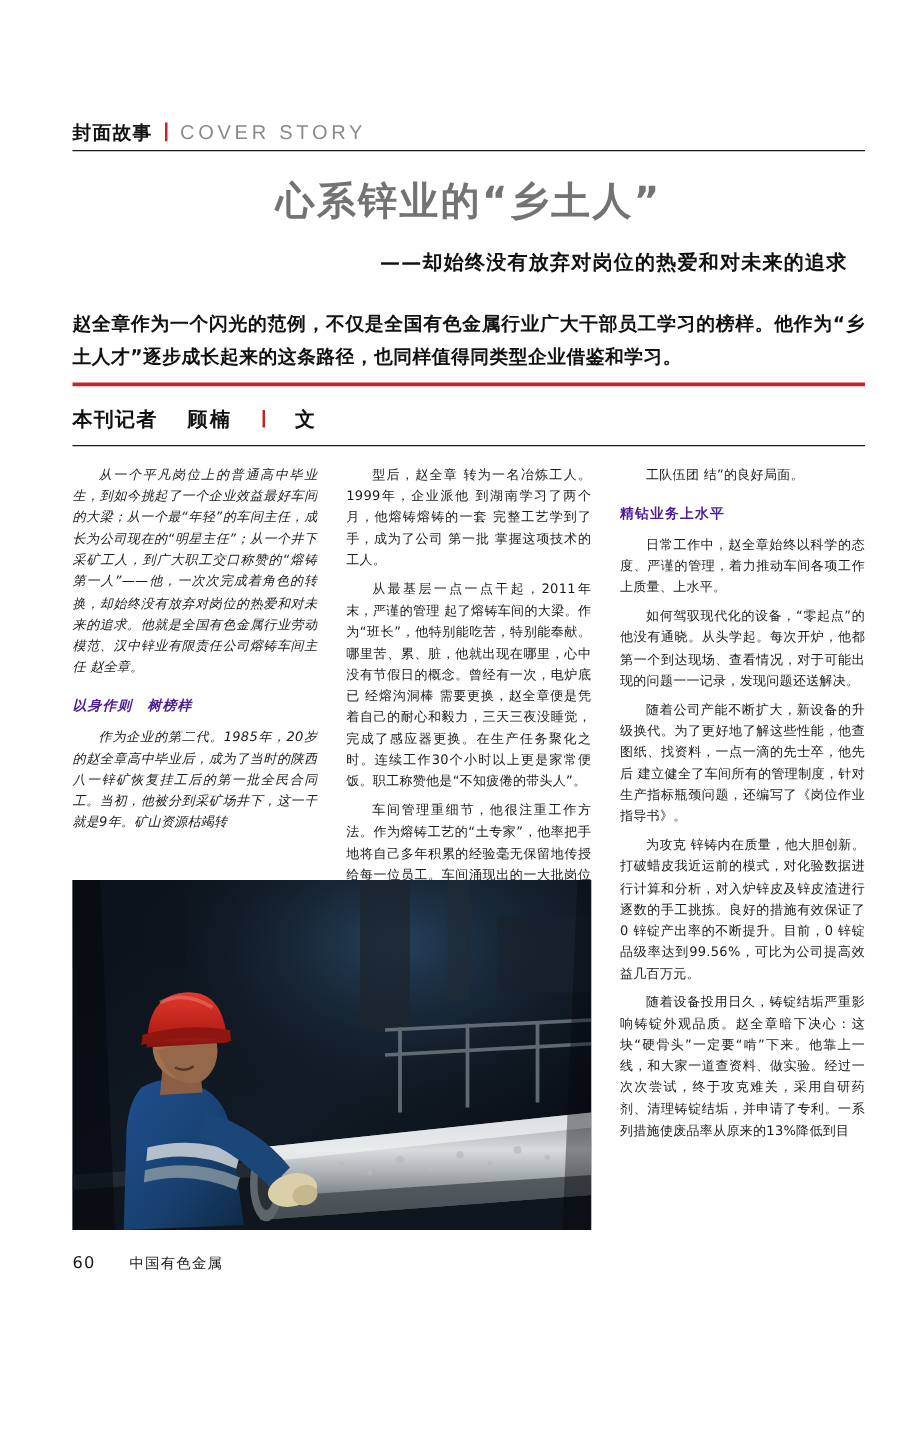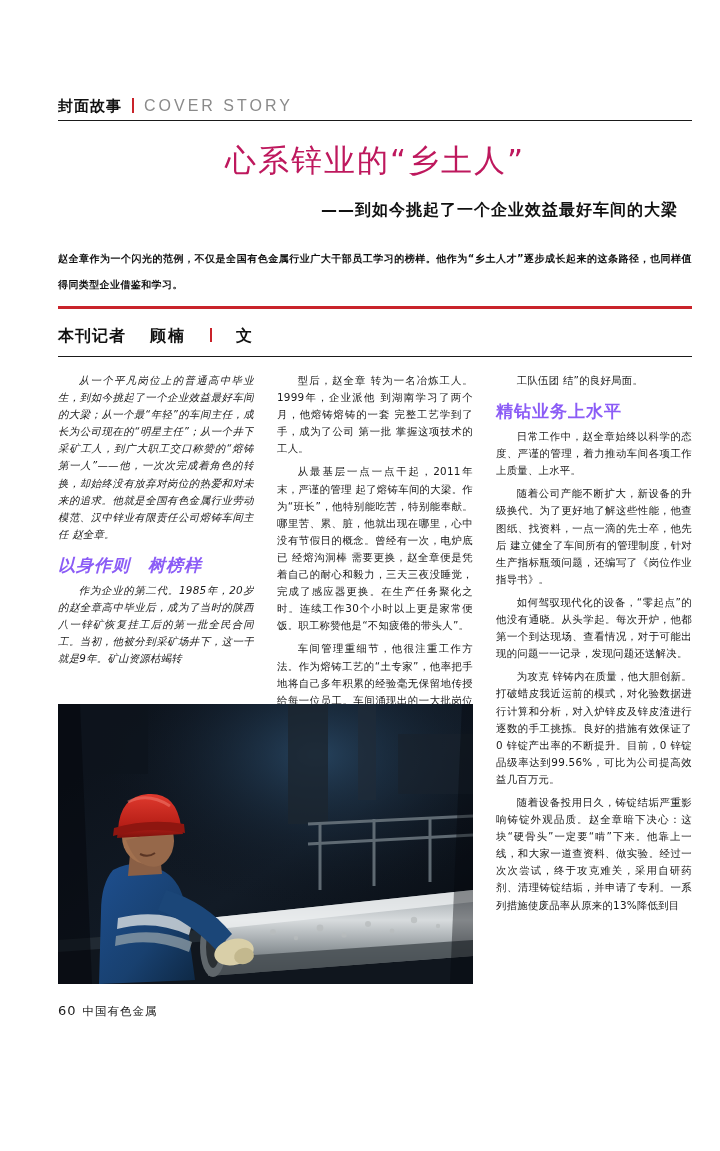--- a/index.html
+++ b/index.html
@@ -61,44 +61,44 @@
   }
 
   
   .headline {
     position: absolute;
     left: 42px;
     top: 140px;
     width: 634px;
     text-align: center;
     font-size: 31px;
-    font-weight: normal;
+    font-weight: bold;
     letter-spacing: 2px;
-    color: #be185d;
+    color: #737373;
     font-family: "DejaVu Sans", sans-serif;
   }
   .subhead {
     position: absolute;
     left: 42px;
     top: 200px;
     width: 634px;
     text-align: right;
     padding-right: 14px;
     box-sizing: border-box;
     font-size: 16px;
     font-weight: bold;
     letter-spacing: 1px;
     color: #111;
   }
   .standfirst {
     position: absolute;
     left: 42px;
     top: 246px;
     width: 634px;
-    font-size: 10px;
+    font-size: 15px;
     font-weight: bold;
     line-height: 26px;
     letter-spacing: 0.4px;
     color: #111;
     text-align: justify;
   }
   .rule-red {
     position: absolute;
     left: 42px;
     top: 306px;
@@ -161,25 +161,25 @@
   .col-2 { left: 219px; }
   .col-3 { left: 438px; }
 
   .col p {
     margin: 0 0 0 0;
     text-indent: 2em;
   }
   .col p + p { margin-top: 6px; }
 
   .sec-head {
-    font-size: 17px;
+    font-size: 11px;
     font-weight: bold;
     letter-spacing: 1px;
     margin: 12px 0 7px 0;
-    color: #8b5cf6;
+    color: #4c1d95;
     text-indent: 0;
     line-height: 20px;
   }
 
   
   .photo {
     position: absolute;
     left: 0;
     top: 332px;
     width: 415px;
@@ -195,38 +195,38 @@
   
   .footer {
     position: absolute;
     left: 42px;
     top: 1003px;
     font-size: 11.5px;
     color: #1a1a1a;
     letter-spacing: 1px;
     display: flex;
     align-items: baseline;
-    gap: 6px;
+    gap: 27px;
   }
   .footer .pg { font-size: 13px; }
 </style>
 </head>
 <body>
 
 <div class="page">
 
   <div class="kicker">
     <span class="kicker-cn">封面故事</span>
     <span class="kicker-sep"></span>
     <span class="kicker-en">COVER  STORY</span>
   </div>
   <div class="rule-top"></div>
 
   <div class="headline">心系锌业的“乡土人”</div>
-  <div class="subhead">——到如今挑起了一个企业效益最好车间的大梁</div>
+  <div class="subhead">——却始终没有放弃对岗位的热爱和对未来的追求</div>
   <div class="standfirst">赵全章作为一个闪光的范例，不仅是全国有色金属行业广大干部员工学习的榜样。他作为“乡土人才”逐步成长起来的这条路径，也同样值得同类型企业借鉴和学习。</div>
   <div class="rule-red"></div>
 
   <div class="byline">
     <span class="who">本刊记者</span>
     <span class="name">顾楠</span>
     <span class="bar"></span>
     <span class="wen">文</span>
   </div>
   <div class="rule-byline"></div>
@@ -246,22 +246,22 @@
         <p>型后，赵全章 转为一名冶炼工人。1999年，企业派他 到湖南学习了两个月，他熔铸熔铸的一套 完整工艺学到了手，成为了公司 第一批 掌握这项技术的工人。</p>
         <p>从最基层一点一点干起，2011年末，严谨的管理 起了熔铸车间的大梁。作为“班长”，他特别能吃苦，特别能奉献。哪里苦、累、脏，他就出现在哪里，心中没有节假日的概念。曾经有一次，电炉底已 经熔沟洞棒 需要更换，赵全章便是凭着自己的耐心和毅力，三天三夜没睡觉，完成了感应器更换。在生产任务聚化之时。连续工作30个小时以上更是家常便饭。职工称赞他是“不知疲倦的带头人”。</p>
         <p>车间管理重细节，他很注重工作方法。作为熔铸工艺的“土专家”，他率把手地将自己多年积累的经验毫无保留地传授给每一位员工。车间涌现出的一大批岗位能手，很多都是他的徒弟。正是这种毫无保留地传授，将员工的心凝聚在了一起，在他的领导下，熔铸车间逐渐形成了“领导班子齐心、职</p>
       </div>
     </div>
 
     <div class="col col-3">
       <p>工队伍团 结”的良好局面。</p>
       <div class="sec-head">精钻业务上水平</div>
       <p>日常工作中，赵全章始终以科学的态度、严谨的管理，着力推动车间各项工作上质量、上水平。</p>
+      <p>如何驾驭现代化的设备，“零起点”的他没有通晓。从头学起。每次开炉，他都第一个到达现场、查看情况，对于可能出现的问题一一记录，发现问题还送解决。</p>
       <p>随着公司产能不断扩大，新设备的升级换代。为了更好地了解这些性能，他查图纸、找资料，一点一滴的先士卒，他先后 建立健全了车间所有的管理制度，针对生产指标瓶颈问题，还编写了《岗位作业指导书》。</p>
-      <p>如何驾驭现代化的设备，“零起点”的他没有通晓。从头学起。每次开炉，他都第一个到达现场、查看情况，对于可能出现的问题一一记录，发现问题还送解决。</p>
       <p>为攻克 锌铸内在质量，他大胆创新。打破蜡皮我近运前的模式，对化验数据进行计算和分析，对入炉锌皮及锌皮渣进行逐数的手工挑拣。良好的措施有效保证了0 锌锭产出率的不断提升。目前，0 锌锭品级率达到99.56%，可比为公司提高效益几百万元。</p>
       <p>随着设备投用日久，铸锭结垢严重影响铸锭外观品质。赵全章暗下决心：这块“硬骨头”一定要“啃”下来。他靠上一线，和大家一道查资料、做实验。经过一次次尝试，终于攻克难关，采用自研药剂、清理铸锭结垢，并申请了专利。一系列措施使废品率从原来的13%降低到目</p>
     </div>
 
     <div class="photo">
       <svg width="415" height="280" viewBox="0 0 415 280" xmlns="http://www.w3.org/2000/svg">
         <defs>
           <linearGradient id="bg" x1="0" y1="0" x2="1" y2="1">
             <stop offset="0%" stop-color="#0b1018"></stop>
             <stop offset="55%" stop-color="#121b26"></stop>

